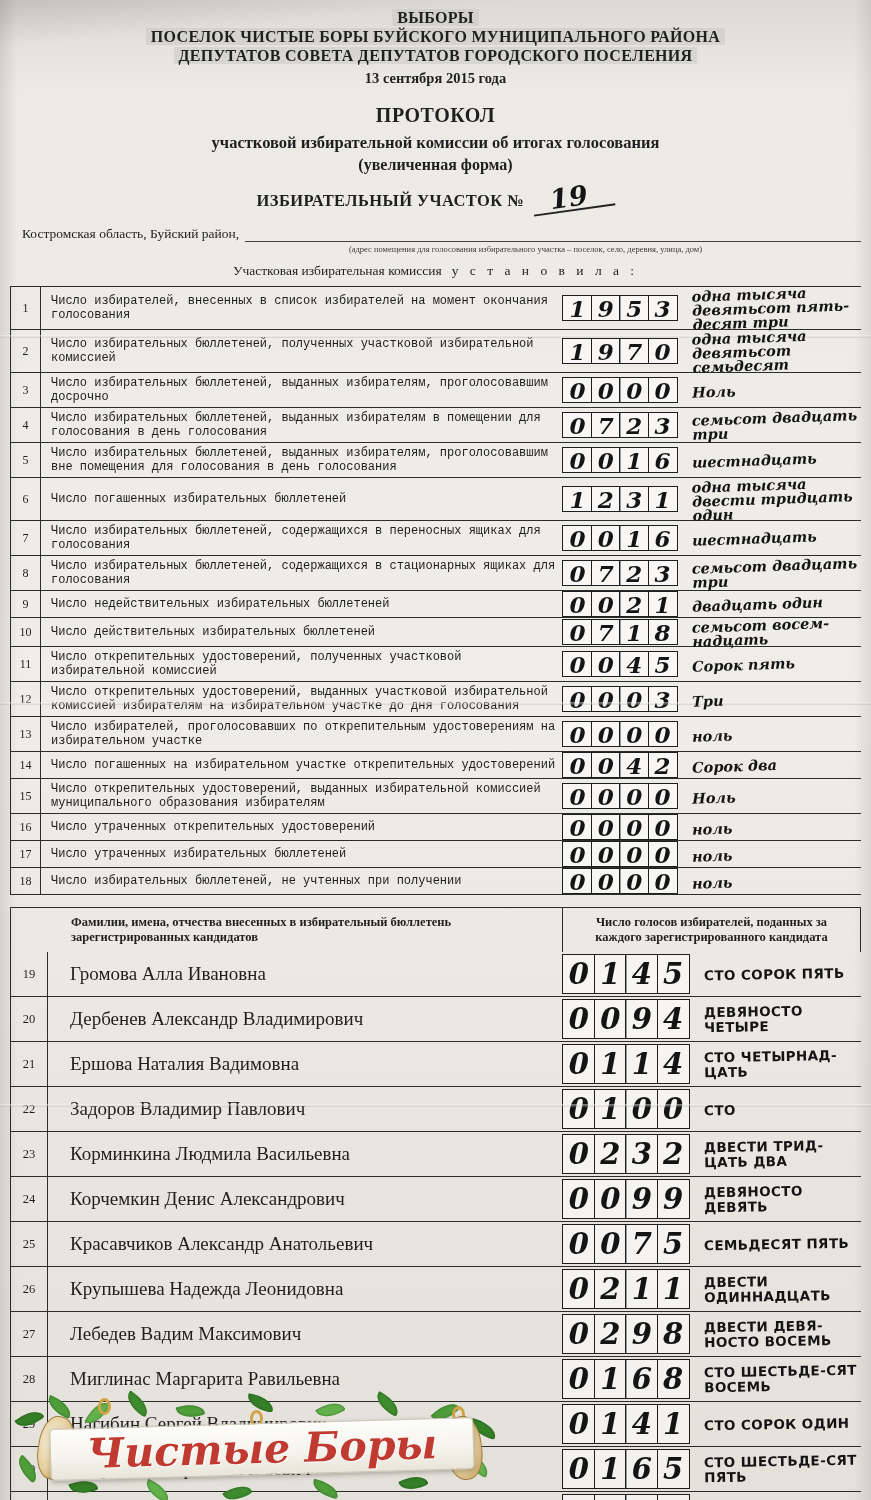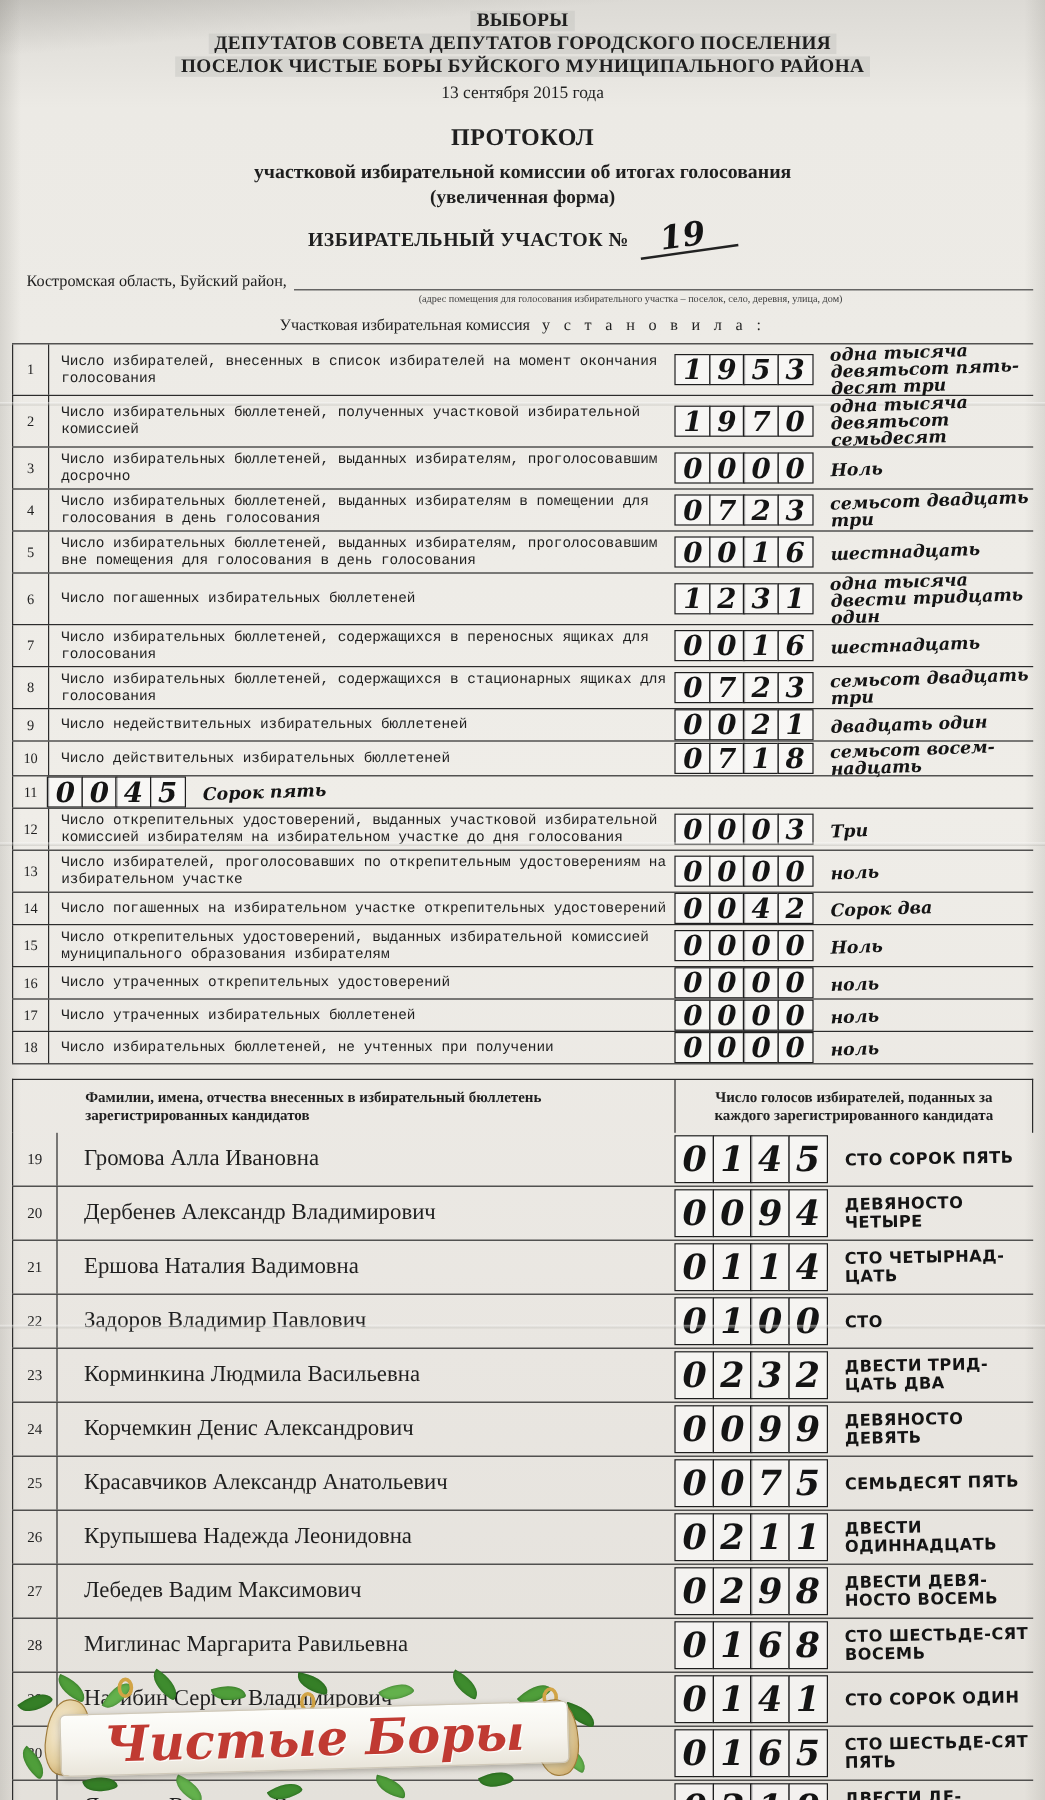--- a/index.html
+++ b/index.html
@@ -13,21 +13,21 @@
       linear-gradient(90deg, rgba(110,108,100,.18) 0%, rgba(110,108,100,0) 2%, rgba(110,108,100,0) 98%, rgba(110,108,100,.15) 100%),
       linear-gradient(180deg, #dcdad5 0%, #eceae5 6%, #efede8 45%, #e9e6e1 75%, #e4e1db 100%);
     position: relative;
   }
   .page { position: relative; width: 871px; height: 1500px; padding: 8px 10px 0 10px; }
 
   
   .header { text-align: center; }
   .h-line { font-weight: bold; font-size: 16px; line-height: 19px; letter-spacing: .3px; }
   .h-line > span { background: rgba(196,196,190,.45); padding: 0 5px; }
-  .h-date { font-weight: normal; font-size: 14.5px; margin-top: 5px; }
+  .h-date { font-weight: bold; font-size: 14.5px; margin-top: 5px; }
   .h-protocol { font-weight: bold; font-size: 20px; margin-top: 17px; letter-spacing: .5px; }
   .h-sub  { font-weight: bold; font-size: 16.5px; margin-top: 6px; }
   .h-form { font-weight: bold; font-size: 16px; margin-top: 3px; }
   .h-station { font-weight: bold; font-size: 16.5px; margin-top: 11px; letter-spacing: .4px; }
   .station-num {
     display: inline-block; font-family: "DejaVu Serif", serif; font-style: italic; font-weight: bold;
     font-size: 27px; transform: rotate(-8deg); border-bottom: 2px solid #222;
     padding: 0 26px 0 18px; margin-left: 8px; line-height: 24px; color: var(--handwriting,#141414);
   }
 
@@ -109,22 +109,22 @@
   
   .crease { position: absolute; left: 0; width: 100%; height: 3px; background: linear-gradient(180deg, rgba(255,255,255,.5), rgba(140,138,130,.25)); pointer-events: none; }
 </style>
 </head>
 <body>
 
 <div class="page">
 
   <div class="header">
     <div class="h-line"><span>ВЫБОРЫ</span></div>
+    <div class="h-line"><span>ПОСЕЛОК ЧИСТЫЕ БОРЫ БУЙСКОГО МУНИЦИПАЛЬНОГО РАЙОНА</span></div>
     <div class="h-line"><span>ДЕПУТАТОВ СОВЕТА ДЕПУТАТОВ ГОРОДСКОГО ПОСЕЛЕНИЯ</span></div>
-    <div class="h-line"><span>ПОСЕЛОК ЧИСТЫЕ БОРЫ БУЙСКОГО МУНИЦИПАЛЬНОГО РАЙОНА</span></div>
     <div class="h-date">13 сентября 2015 года</div>
     <div class="h-protocol">ПРОТОКОЛ</div>
     <div class="h-sub">участковой избирательной комиссии об итогах голосования</div>
     <div class="h-form">(увеличенная форма)</div>
     <div class="h-station">
       <span>ИЗБИРАТЕЛЬНЫЙ УЧАСТОК №</span><span class="station-num">19</span>
     </div>
   </div>
 
   <div class="region-row">
@@ -243,20 +243,21 @@
           <div class="dwrap">
             <div class="dcell">0</div>
             <div class="dcell">7</div>
             <div class="dcell">1</div>
             <div class="dcell">8</div>
           </div>
           <div class="words">семьсот восем-надцать</div>
         </div>
         <div class="trow r1">
           <div class="cnum">11</div>
+          <div class="clabel">Число открепительных удостоверений, полученных участковой избирательной комиссией</div>
           <div class="dwrap">
             <div class="dcell">0</div>
             <div class="dcell">0</div>
             <div class="dcell">4</div>
             <div class="dcell">5</div>
           </div>
           <div class="words">Сорок пять</div>
         </div>
         <div class="trow r1">
           <div class="cnum">12</div>

